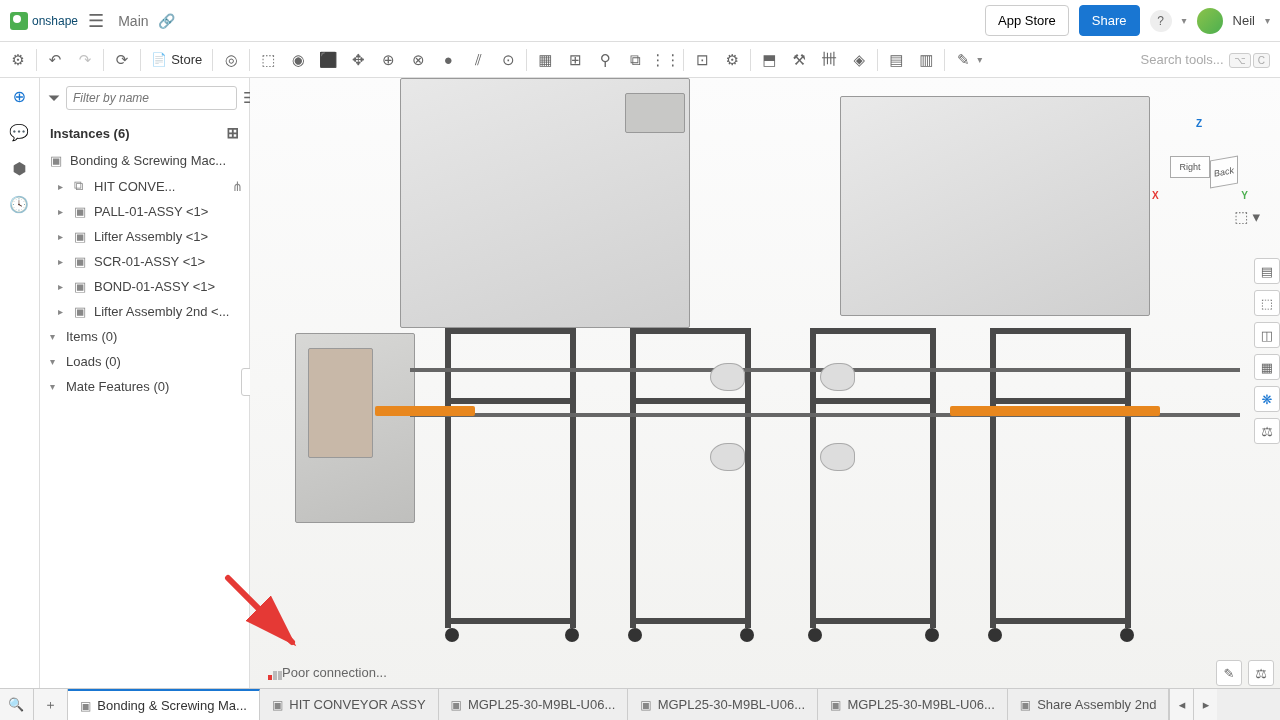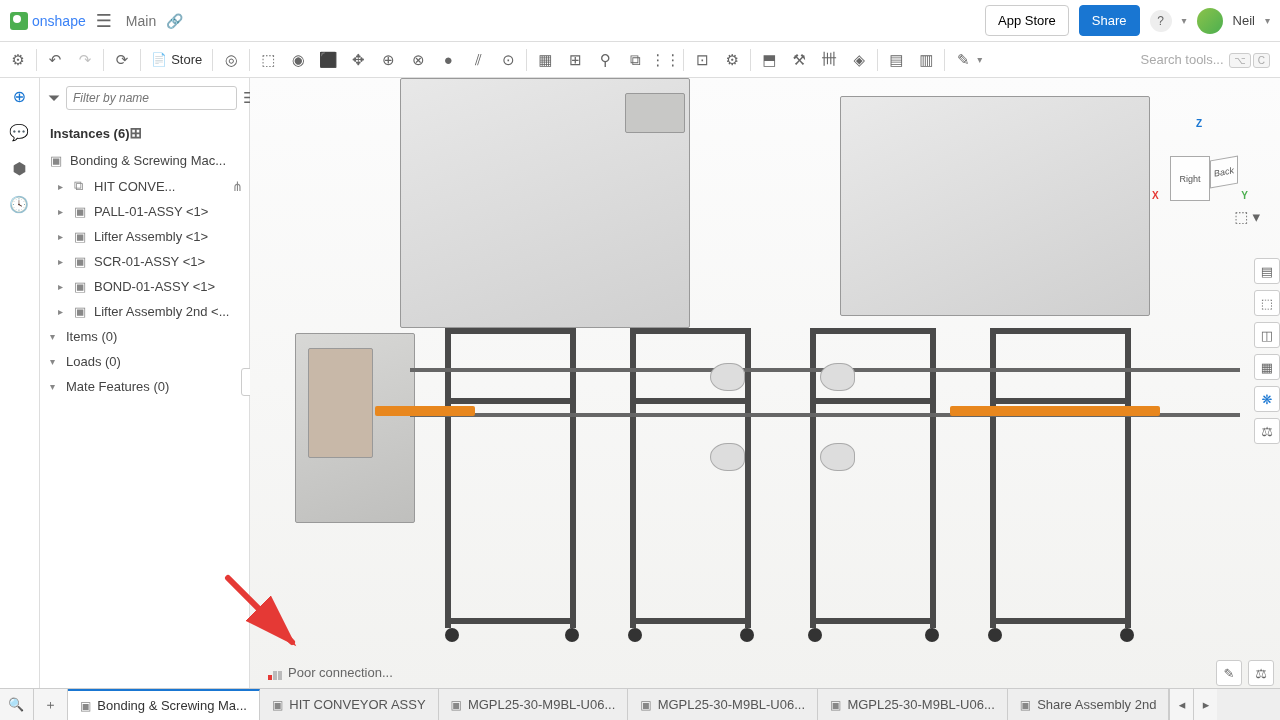--- a/index.html
+++ b/index.html
@@ -4,21 +4,21 @@
 <style>
 * { margin: 0; padding: 0; box-sizing: border-box; }
 body { font-family: -apple-system, BlinkMacSystemFont, "Segoe UI", sans-serif; font-size: 13px; color: #333; overflow: hidden; }
 .app { width: 1280px; height: 720px; display: flex; flex-direction: column; background: #fff; }
 
 
 .header { height: 42px; display: flex; align-items: center; padding: 0 10px; border-bottom: 1px solid #ddd; gap: 10px; }
 .logo { display: flex; align-items: center; gap: 2px; }
 .logo-mark { width: 18px; height: 18px; background: #4caf50; border-radius: 3px; position: relative; }
 .logo-mark::after { content: ''; position: absolute; top: 3px; left: 3px; width: 8px; height: 8px; background: #fff; border-radius: 50%; }
-.logo-text { font-size: 14px; color: #3b82f6; margin-left: 2px; }
+.logo-text { font-size: 12px; color: #0c4a6e; margin-left: 2px; }
 .hamburger { font-size: 18px; color: #666; cursor: pointer; }
 .doc-title { font-size: 18px; font-weight: 600; color: #333; }
 .branch { font-size: 14px; color: #737373; margin-left: 4px; }
 .link-icon { color: #888; font-size: 14px; }
 .header-spacer { flex: 1; }
 .header-btn { padding: 7px 12px; border: 1px solid #ccc; border-radius: 4px; background: #fff; cursor: pointer; font-size: 13px; }
 .header-btn.primary { background: #1976d2; color: #fff; border-color: #1976d2; font-weight: 500; }
 .help-icon { width: 22px; height: 22px; border-radius: 50%; background: #eee; display: flex; align-items: center; justify-content: center; color: #666; font-size: 12px; cursor: pointer; }
 .avatar { width: 26px; height: 26px; border-radius: 50%; background: linear-gradient(135deg, #8bc34a, #4caf50); cursor: pointer; }
 .user-name { color: #444; cursor: pointer; }
@@ -36,21 +36,21 @@
 
 .main { flex: 1; display: flex; position: relative; }
 .left-rail { width: 40px; border-right: 1px solid #ddd; display: flex; flex-direction: column; align-items: center; padding-top: 6px; gap: 12px; background: #fff; }
 .rail-icon { width: 24px; height: 24px; display: flex; align-items: center; justify-content: center; color: #666; cursor: pointer; font-size: 16px; }
 .rail-icon.active { color: #1976d2; }
 
 .feature-panel { width: 210px; border-right: 1px solid #ddd; display: flex; flex-direction: column; background: #fff; position: relative; }
 .panel-header { display: flex; align-items: center; padding: 8px 8px; gap: 6px; }
 .filter-input { flex: 1; padding: 4px 6px; border: 1px solid #ccc; border-radius: 3px; font-size: 12px; font-style: italic; color: #999; }
 .panel-icon { color: #666; cursor: pointer; font-size: 15px; }
-.instances-header { display: flex; align-items: center; justify-content: flex-start; padding: 6px 10px; font-weight: 600; font-size: 13px; }
+.instances-header { display: flex; align-items: center; justify-content: space-between; padding: 6px 10px; font-weight: 600; font-size: 13px; }
 .tree { flex: 1; overflow: auto; }
 .tree-item { display: flex; align-items: center; padding: 5px 6px 5px 10px; gap: 4px; cursor: pointer; font-size: 13px; color: #444; }
 .tree-item.l1 { padding-left: 18px; }
 .expand { width: 12px; color: #888; font-size: 10px; }
 .node-icon { width: 16px; font-size: 13px; color: #888; }
 .node-text { flex: 1; overflow: hidden; text-overflow: ellipsis; white-space: nowrap; }
 .origin-dot { width: 8px; height: 8px; border: 1px solid #aaa; border-radius: 50%; }
 .panel-handle { position: absolute; right: -12px; top: 290px; width: 20px; height: 28px; background: #fff; border: 1px solid #ccc; border-radius: 3px; display: flex; align-items: center; justify-content: center; color: #666; cursor: pointer; font-size: 10px; }
 
 .viewport { flex: 1; position: relative; background: #fff; }
@@ -63,21 +63,21 @@
 .viewcube { position: absolute; top: 50px; right: 40px; width: 80px; height: 60px; }
 .cube-face { position: absolute; border: 1px solid #aaa; background: rgba(255,255,255,0.8); font-size: 9px; display: flex; align-items: center; justify-content: center; color: #555; }
 .axis-z { position: absolute; top: -10px; left: 36px; color: #1976d2; font-size: 10px; font-weight: bold; }
 .axis-y { position: absolute; top: 62px; right: -8px; color: #4caf50; font-size: 10px; font-weight: bold; }
 .axis-x { position: absolute; top: 62px; left: -8px; color: #e53935; font-size: 10px; font-weight: bold; }
 .view-3d { position: absolute; top: 130px; right: 20px; font-size: 15px; color: #666; cursor: pointer; }
 
 .right-rail { position: absolute; right: 0; top: 180px; width: 26px; display: flex; flex-direction: column; gap: 6px; }
 .right-rail .rr-icon { width: 26px; height: 26px; background: #fff; border: 1px solid #ccc; border-radius: 3px; display: flex; align-items: center; justify-content: center; color: #666; cursor: pointer; font-size: 13px; }
 
-.status-msg { position: absolute; bottom: 8px; left: 18px; display: flex; align-items: center; gap: 6px; color: #666; font-size: 13px; }
+.status-msg { position: absolute; bottom: 8px; left: 18px; display: flex; align-items: center; color: #666; font-size: 13px; }
 .conn-icon { width: 14px; height: 14px; position: relative; }
 .conn-icon::before { content: ''; position: absolute; width: 4px; height: 5px; background: #e53935; bottom: 0; left: 0; }
 .conn-icon::after { content: ''; position: absolute; width: 4px; height: 9px; background: #bbb; bottom: 0; left: 5px; box-shadow: 5px 0 0 #bbb; }
 
 .arrow-annotation { position: absolute; bottom: 28px; left: -30px; width: 90px; height: 90px; pointer-events: none; }
 .bottom-tools { position: absolute; right: 6px; bottom: 2px; display: flex; gap: 6px; }
 .bottom-tools .bt { width: 26px; height: 26px; background: #fff; border: 1px solid #ccc; border-radius: 3px; display: flex; align-items: center; justify-content: center; color: #666; cursor: pointer; font-size: 13px; }
 
 
 .tabs { height: 32px; border-top: 1px solid #ccc; display: flex; align-items: stretch; background: #eee; }
@@ -284,21 +284,21 @@
           <div style="position:absolute;left:470px;top:550px;width:14px;height:14px;background:#333;border-radius:50%"></div>
           <div style="position:absolute;left:538px;top:550px;width:14px;height:14px;background:#333;border-radius:50%"></div>
           <div style="position:absolute;left:655px;top:550px;width:14px;height:14px;background:#333;border-radius:50%"></div>
           <div style="position:absolute;left:718px;top:550px;width:14px;height:14px;background:#333;border-radius:50%"></div>
           <div style="position:absolute;left:850px;top:550px;width:14px;height:14px;background:#333;border-radius:50%"></div>
         </div>
       </div>
 
       <div class="viewcube">
         <div class="axis-z">Z</div>
-        <div class="cube-face" style="left:10px;top:28px;width:40px;height:45px">Right</div>
+        <div class="cube-face" style="left:10px;top:28px;width:40px;height:22px">Right</div>
         <div class="cube-face" style="left:50px;top:30px;width:28px;height:28px;transform:skewY(-10deg)">Back</div>
         <div class="axis-y">Y</div>
         <div class="axis-x">X</div>
       </div>
       <div class="view-3d">⬚ ▾</div>
 
       <div class="right-rail">
         <div class="rr-icon">▤</div>
         <div class="rr-icon">⬚</div>
         <div class="rr-icon">◫</div>

